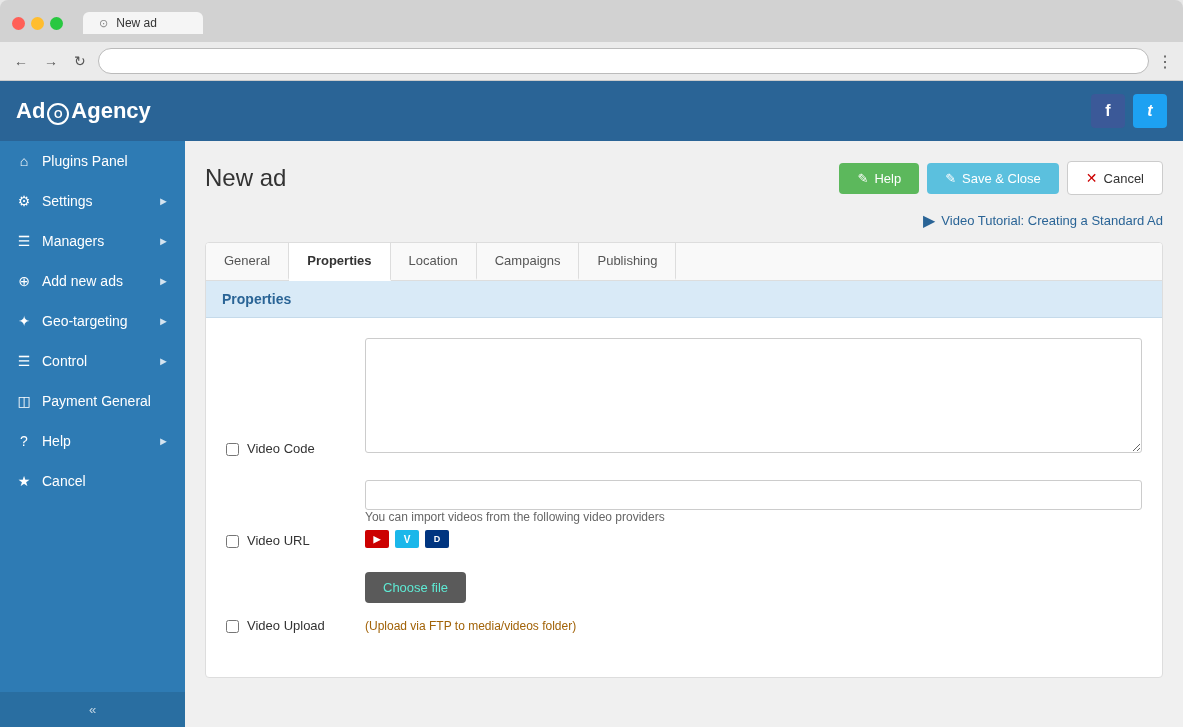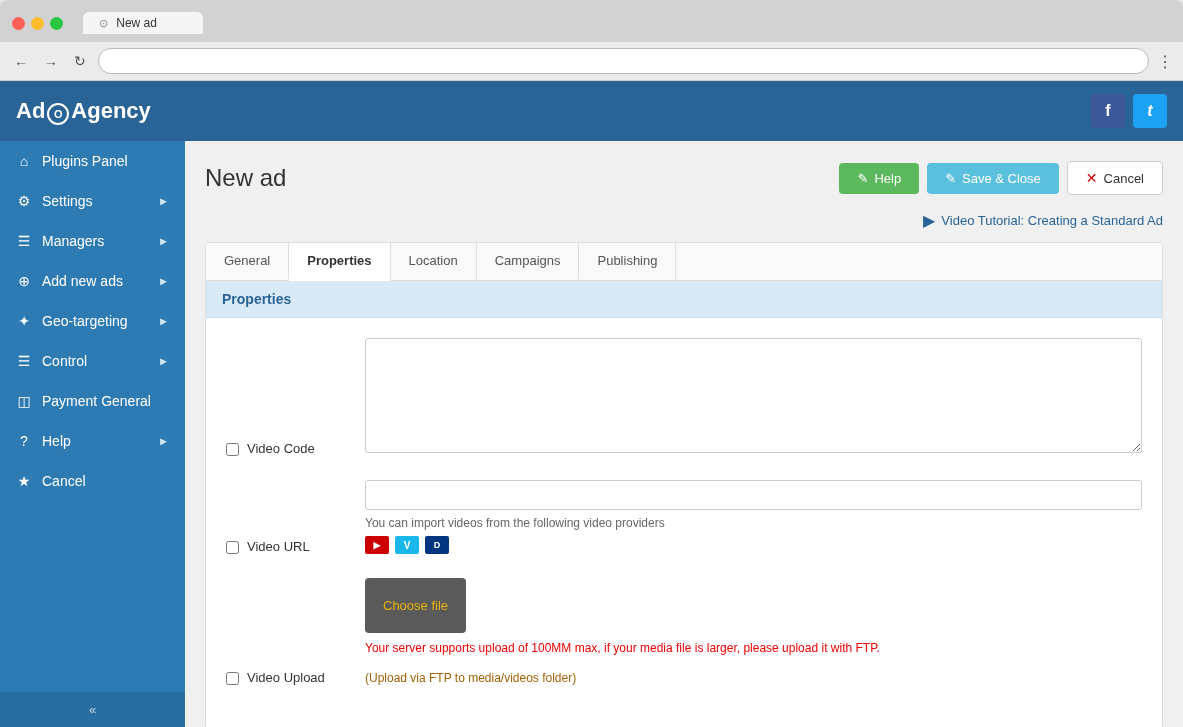--- a/index.html
+++ b/index.html
@@ -294,44 +294,44 @@
       height: 30px;
       border: 1px solid #ccc;
       border-radius: 3px;
       padding: 0 8px;
       font-size: 13px;
       outline: none;
     }
     .help-text {
       color: #666;
       font-size: 12px;
-      margin-top: 6px;
+      margin-top: 0;
     }
     .video-provider-icons {
       display: flex;
       gap: 6px;
       margin-top: 6px;
     }
     .provider-icon {
       width: 24px; height: 18px;
       border-radius: 2px;
       display: flex; align-items: center; justify-content: center;
       font-size: 9px;
       font-weight: bold;
       color: white;
     }
     .yt-icon { background: #cc0000; }
     .vm-icon { background: #1ab7ea; }
     .dai-icon { background: #003580; }
 
     .btn-choose-file {
       background: #5a5a5a;
-      color: #eab308;
+      color: #5eead4;
       border: none;
-      padding: 20px 18px;
+      padding: 8px 18px;
       border-radius: 4px;
       cursor: pointer;
       font-size: 13px;
     }
     .error-text {
       color: #e00;
       font-size: 12px;
       margin-top: 8px;
     }
     .local-video-label {
@@ -524,21 +524,20 @@
                     <div class="provider-icon dai-icon" title="Dailymotion" style="font-size:9px;">D</div>
                   </div>
                 </div>
               </div>
 
               <div class="form-row">
                 <input type="checkbox" class="form-checkbox" style="">
                 <div class="form-label">Video Upload</div>
                 <div class="form-control-area">
                   <button class="btn-choose-file">Choose file</button>
-                  <div class="error-text">Your server supports upload of 100MM max, if your media file is larger, please upload it with FTP.</div>
                   <div class="ftp-hint">(Upload via FTP to media/videos folder)</div>
                 </div>
               </div>
 
             </div>
           </div>
         </div>
       </div>
     </div>
   </div>

